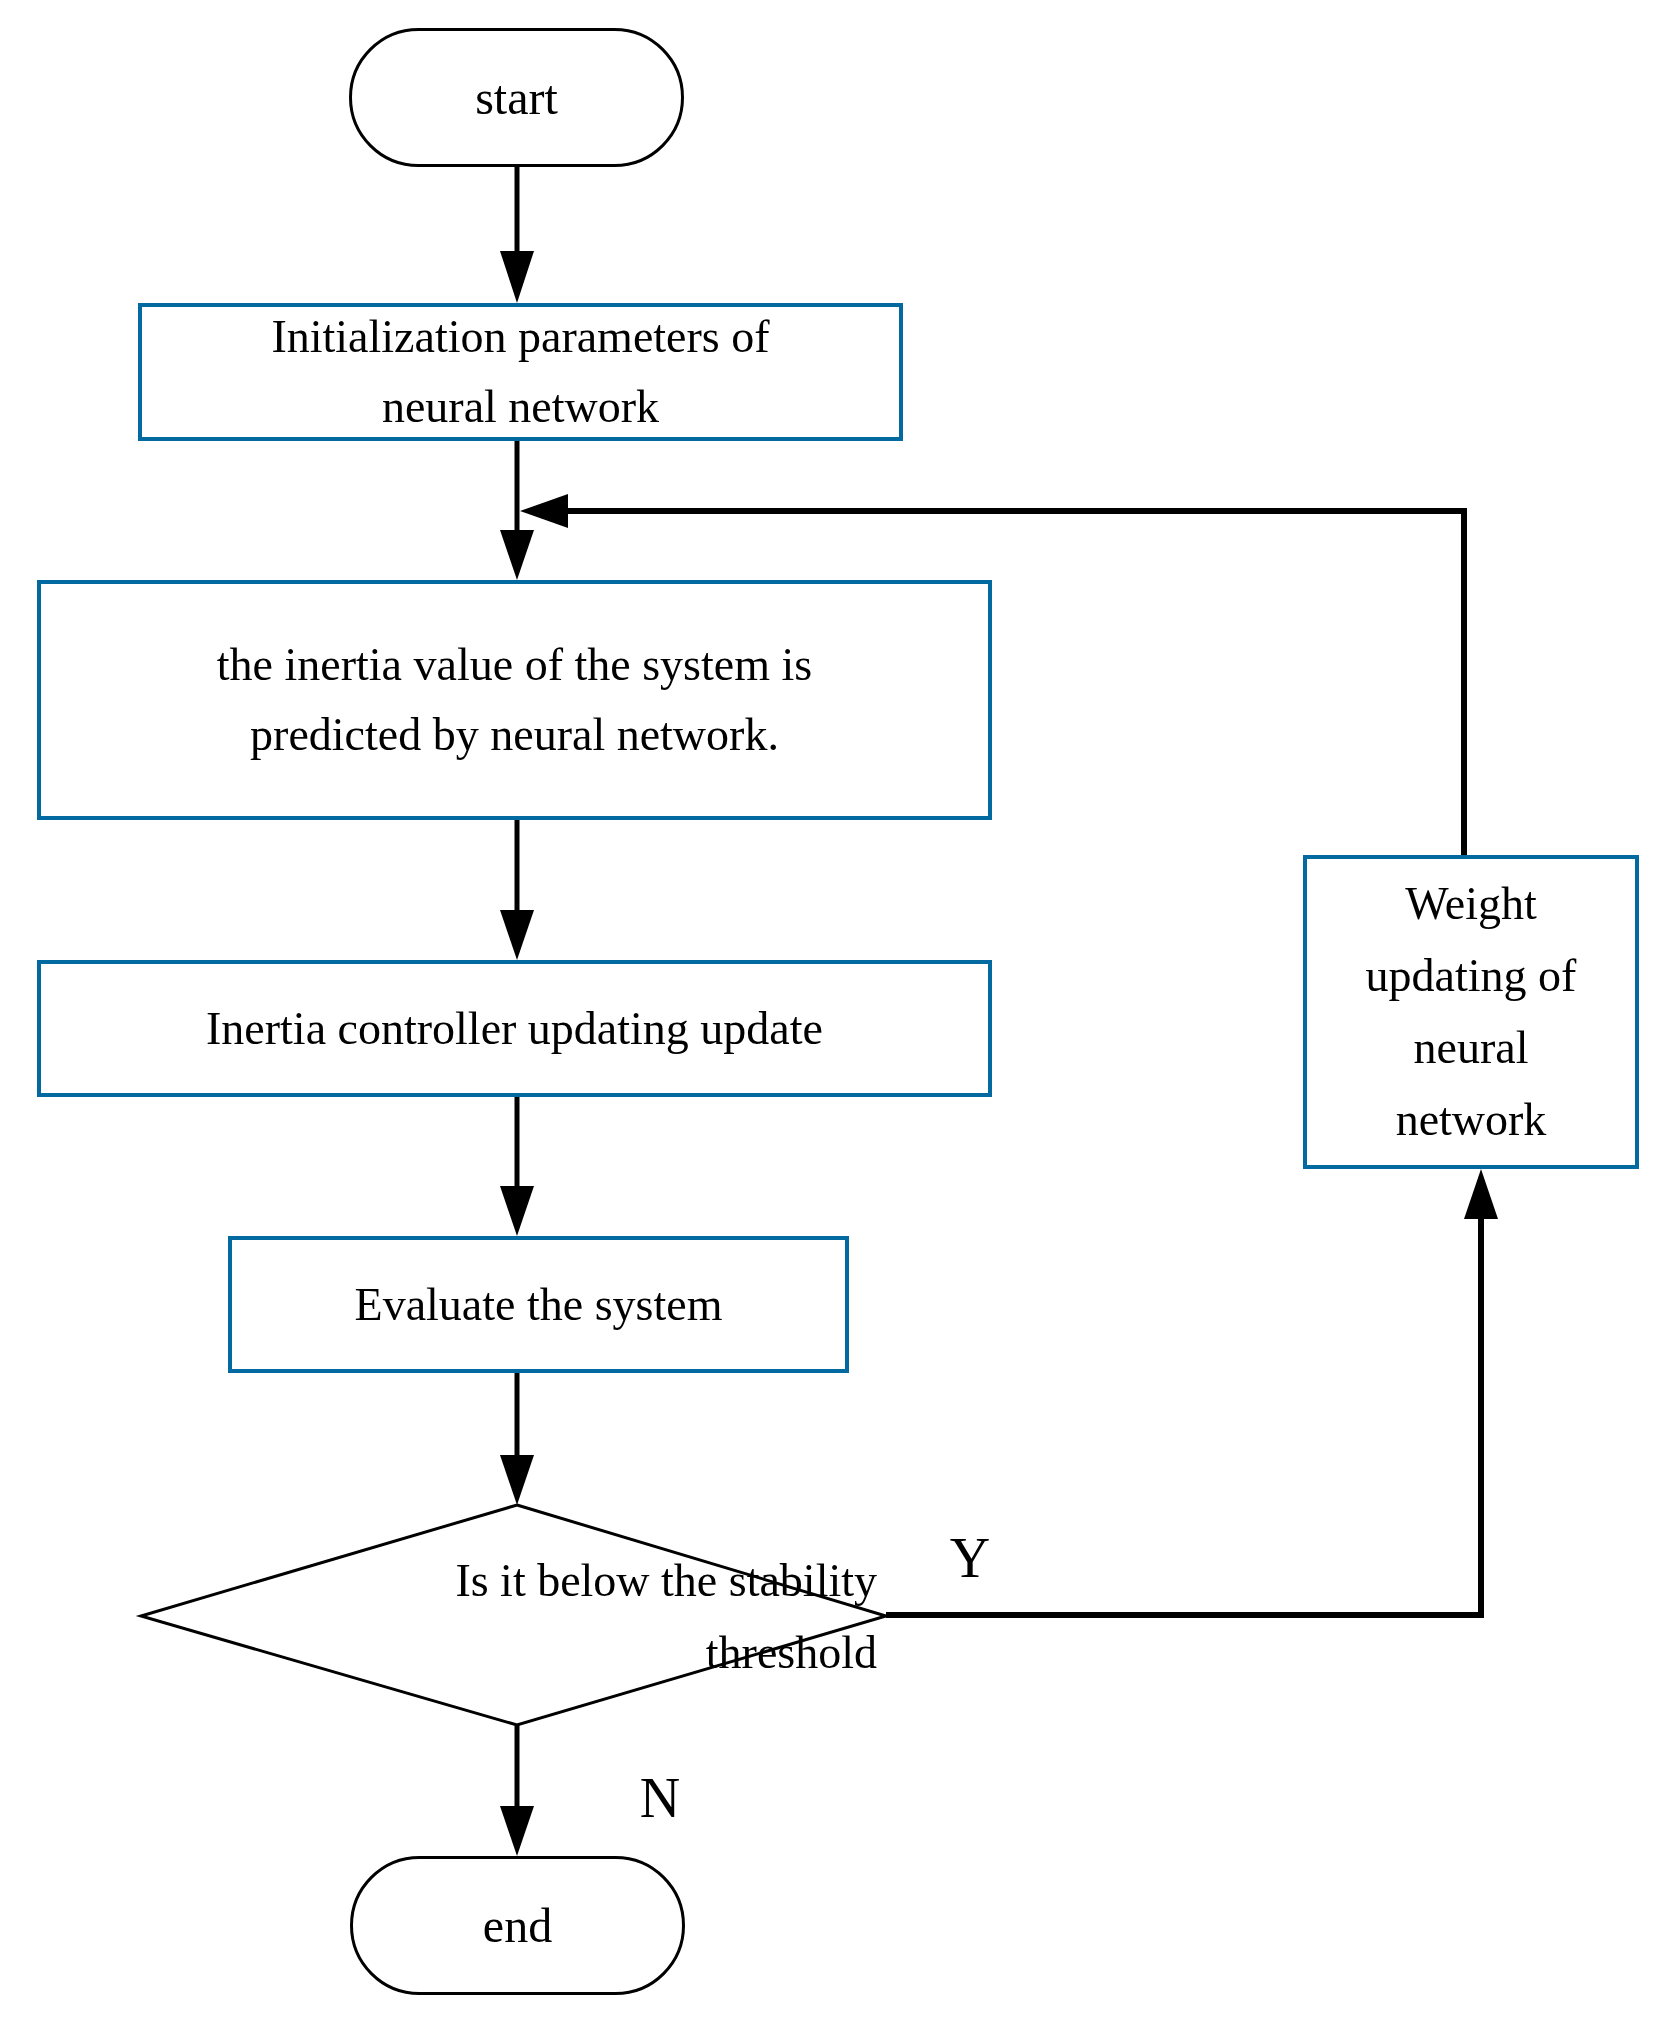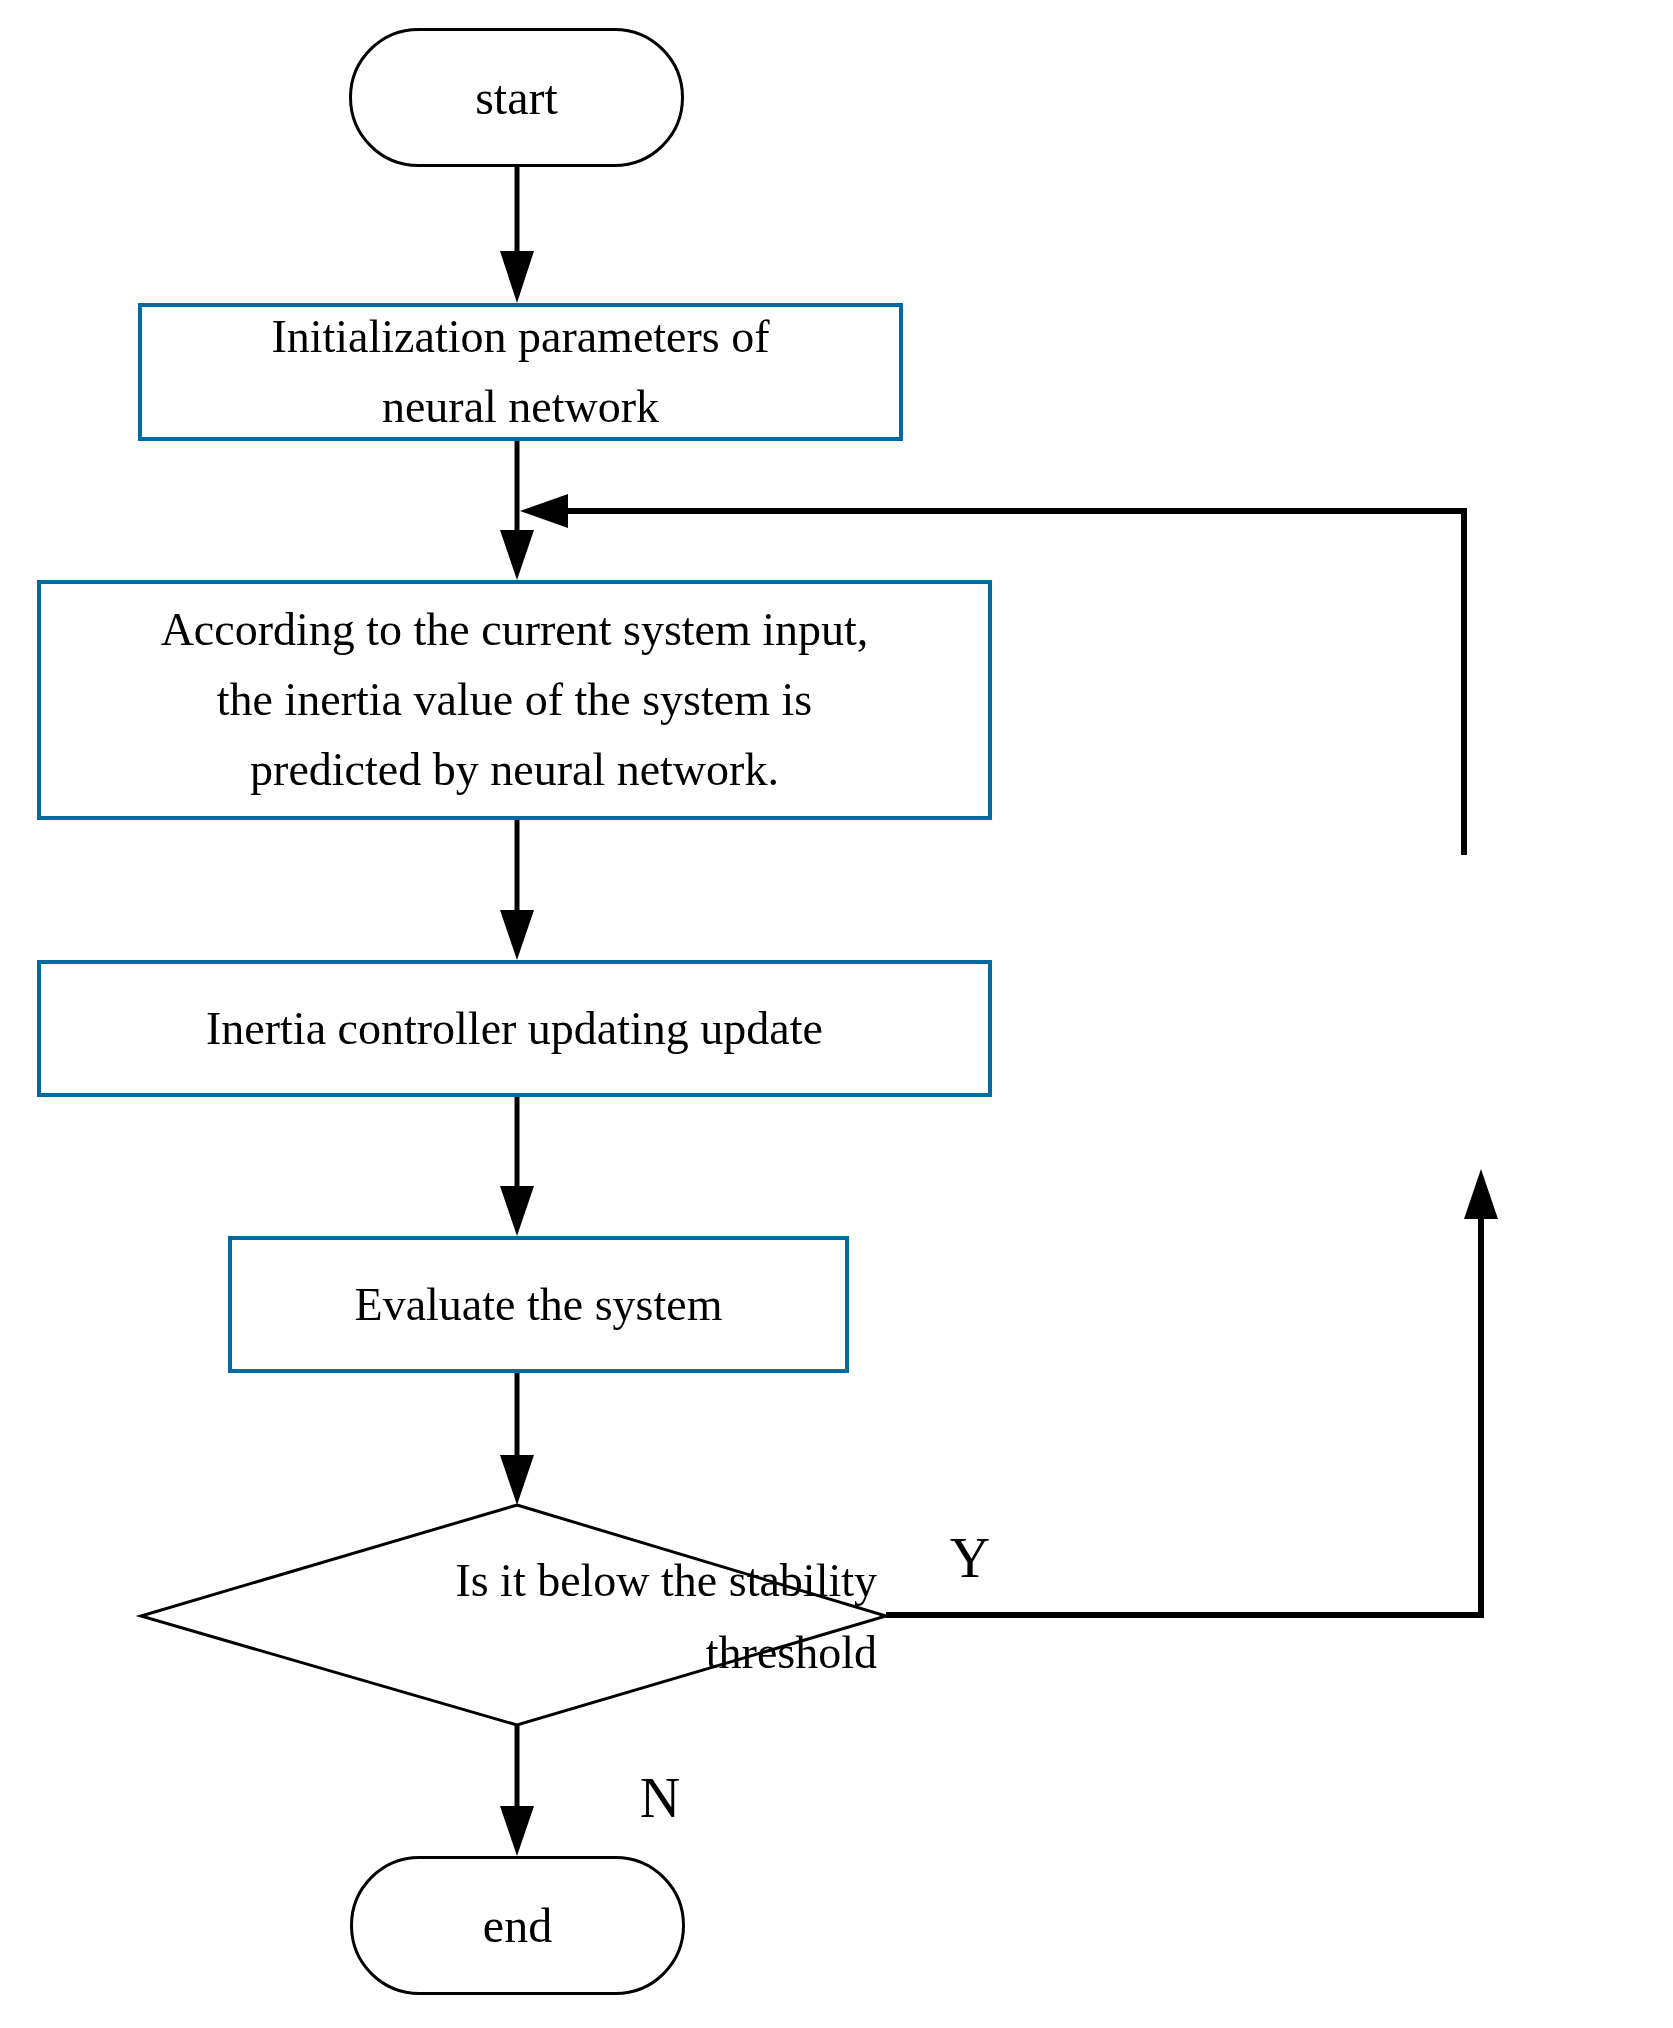--- a/index.html
+++ b/index.html
@@ -102,33 +102,38 @@
   <div class="node terminal" style="left:349px; top:28px; width:335px; height:139px;">
     <span class="t-line">start</span>
   </div>
 
   <div class="node box" style="left:138px; top:303px; width:765px; height:138px;">
     <span class="t-line">Initialization parameters of</span>
     <span class="t-line">neural network</span>
   </div>
 
   <div class="node box" style="left:37px; top:580px; width:955px; height:240px;">
-    <span class="t-line">According to the current system input,</span>
     <span class="t-line">the inertia value of the system is</span>
     <span class="t-line">predicted by neural network.</span>
   </div>
 
   <div class="node box" style="left:37px; top:960px; width:955px; height:137px;">
     <span class="t-line">Inertia controller updating update</span>
   </div>
 
   <div class="node box" style="left:228px; top:1236px; width:621px; height:137px;">
     <span class="t-line">Evaluate the system</span>
   </div>
 
+  <div class="node box weight-box" style="left:1303px; top:855px; width:336px; height:314px;">
+    <span class="t-line">Weight</span>
+    <span class="t-line">updating of</span>
+    <span class="t-line">neural</span>
+    <span class="t-line">network</span>
+  </div>
 
   <div class="diamond-text" style="left:152px; top:1545px; width:725px;">
     <span class="t-line">Is it below the stability</span>
     <span class="t-line">threshold</span>
   </div>
 
   <div class="node terminal" style="left:350px; top:1856px; width:335px; height:139px;">
     <span class="t-line">end</span>
   </div>
 

